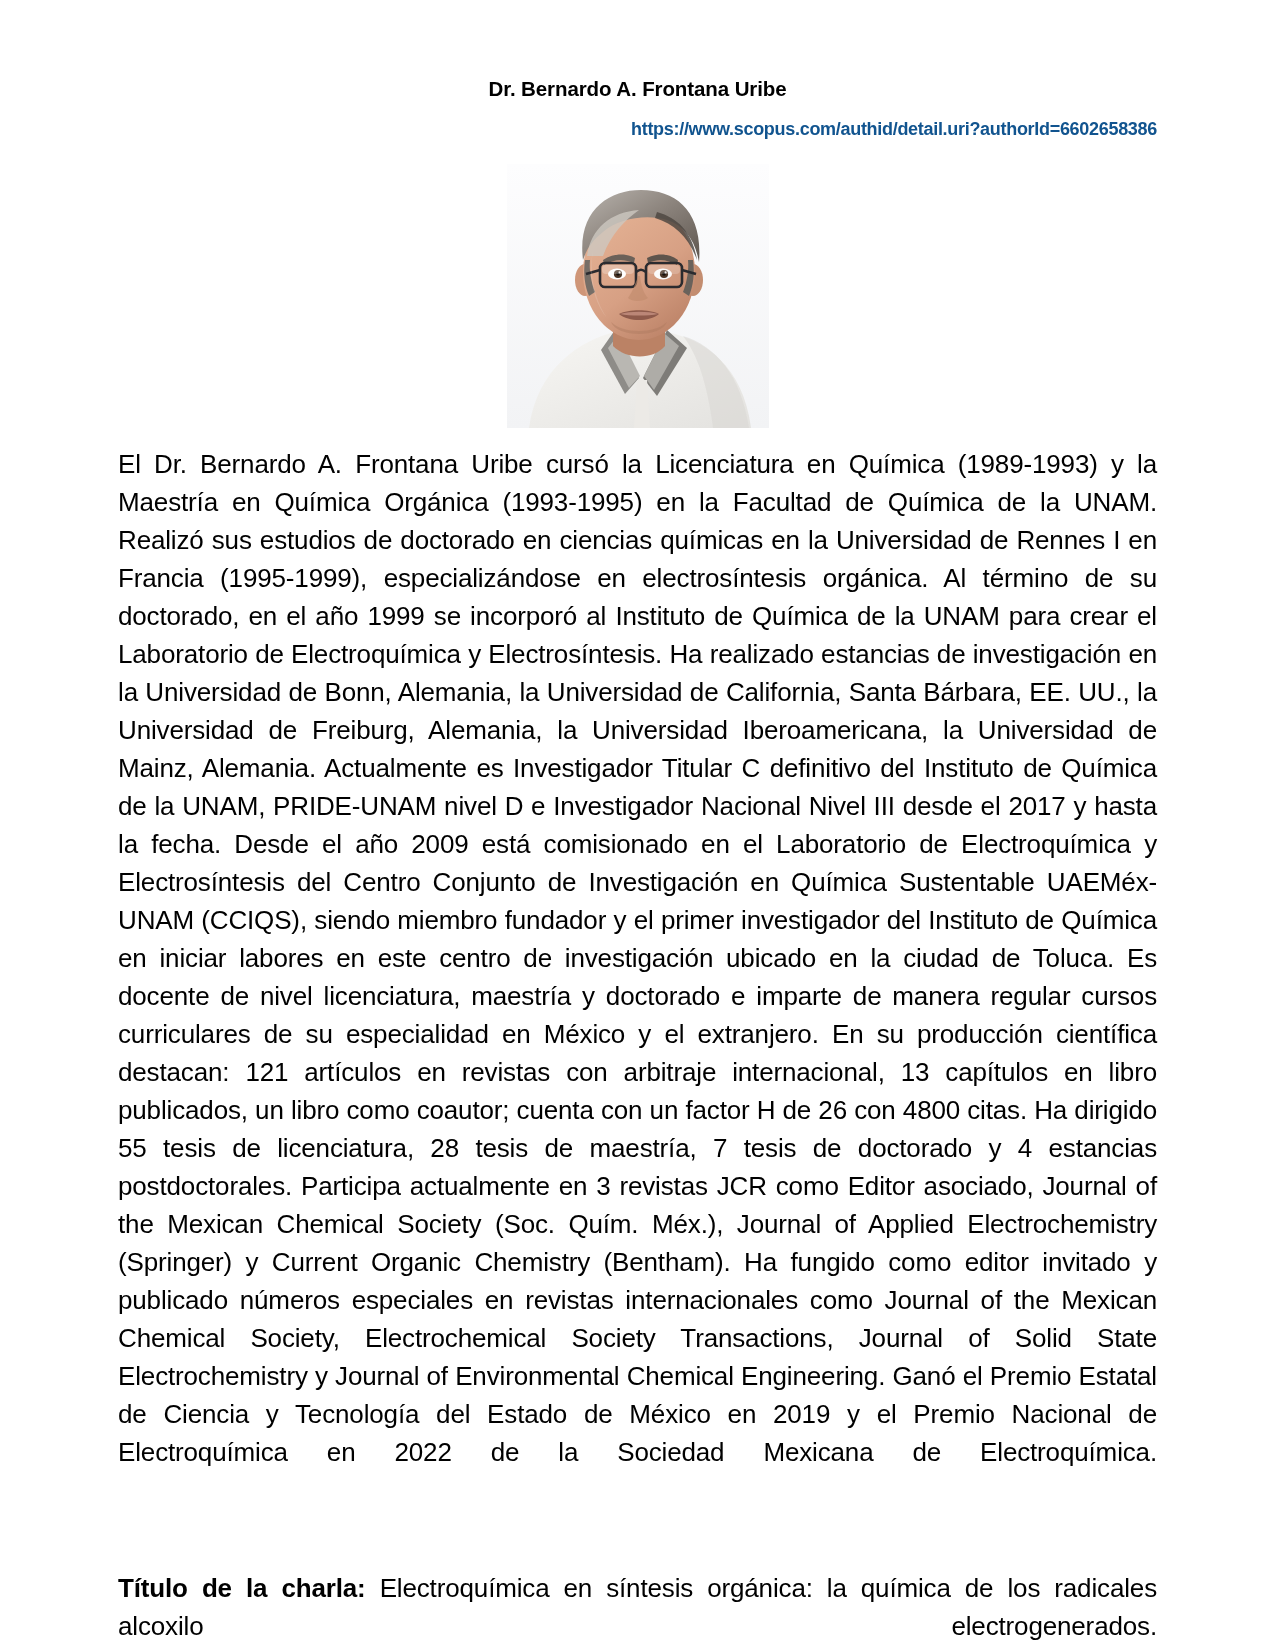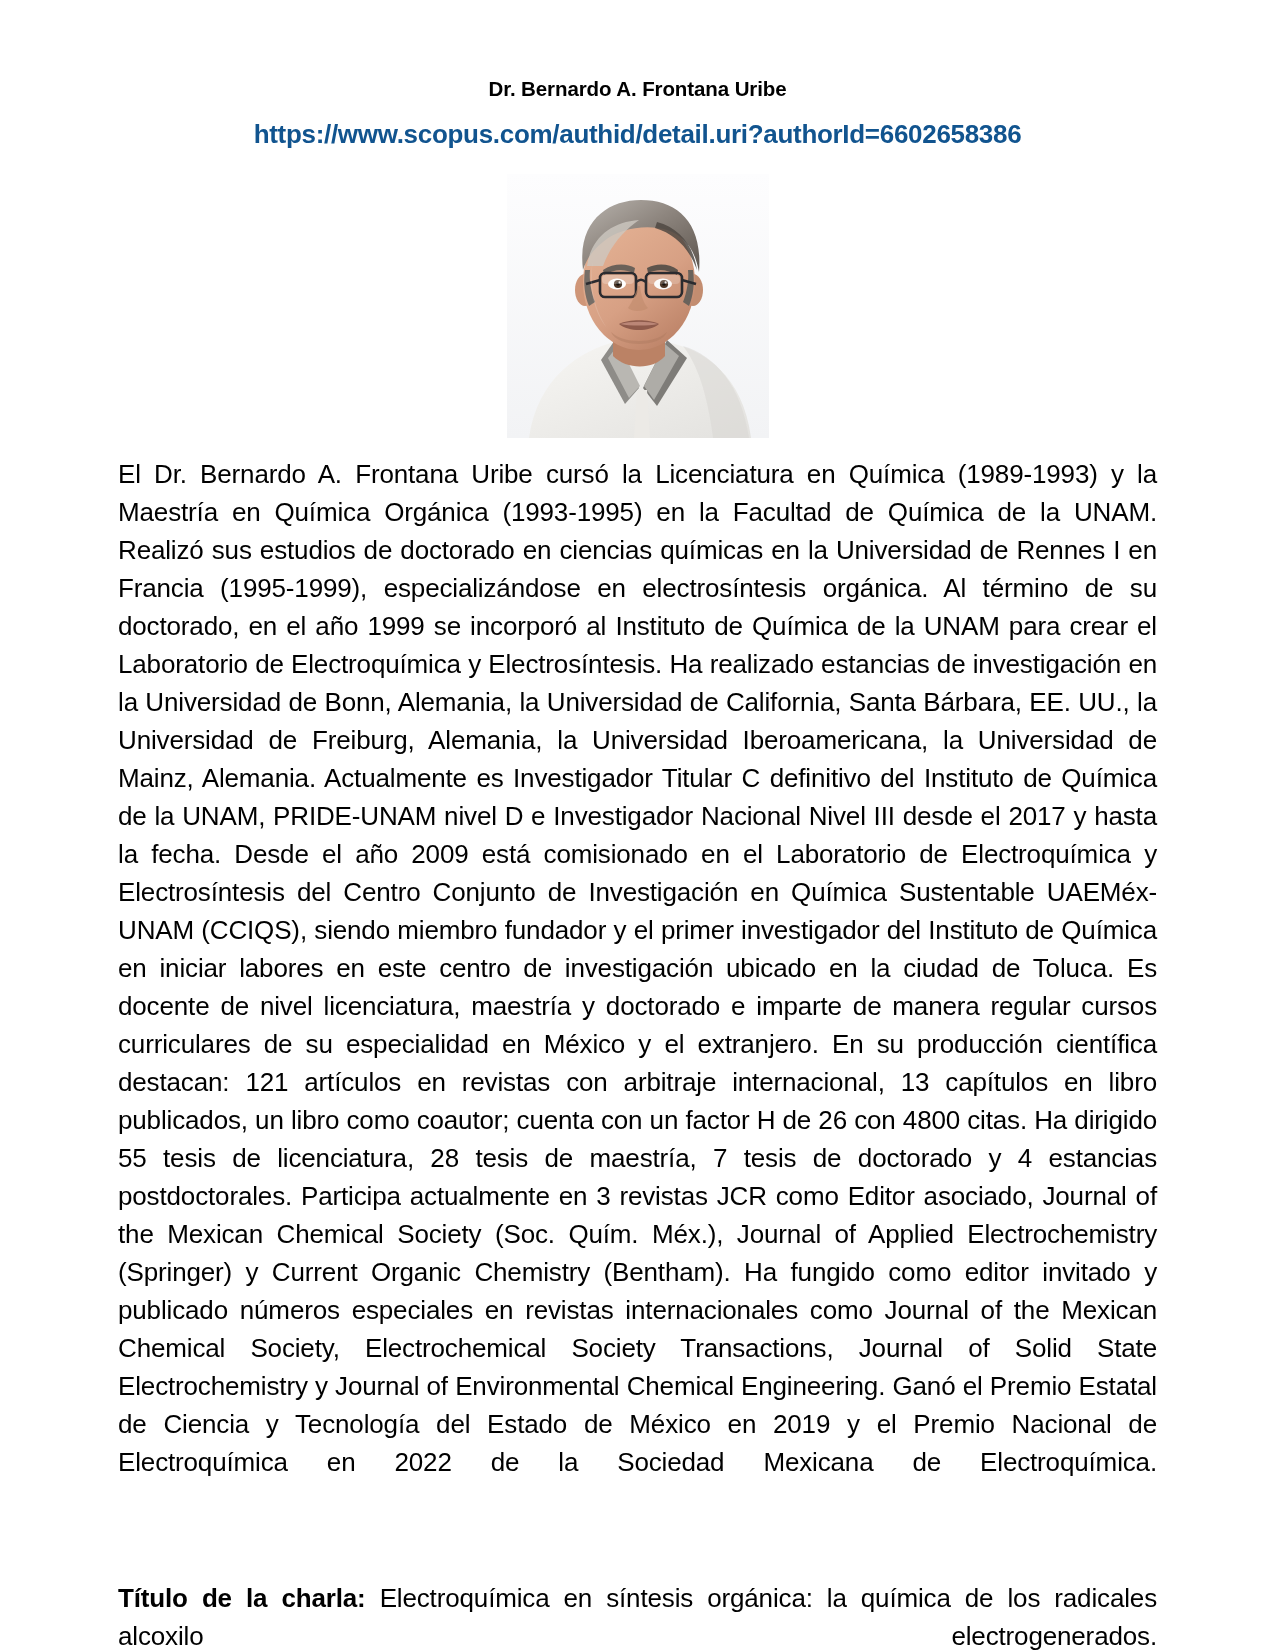--- a/index.html
+++ b/index.html
@@ -34,22 +34,22 @@
     font-weight: bold;
     letter-spacing: -0.1px;
     line-height: 1.2;
     color: #000000;
   }
 
   
   .url-line {
     margin: 0;
     padding-top: 17px;
-    text-align: center;
-    font-size: 26px;
+    text-align: right;
+    font-size: 18px;
     font-weight: bold;
     line-height: 1.2;
     letter-spacing: -0.3px;
   }
   .url-link {
     color: #11548F;
     text-decoration: none;
     word-break: break-all;
   }
 

